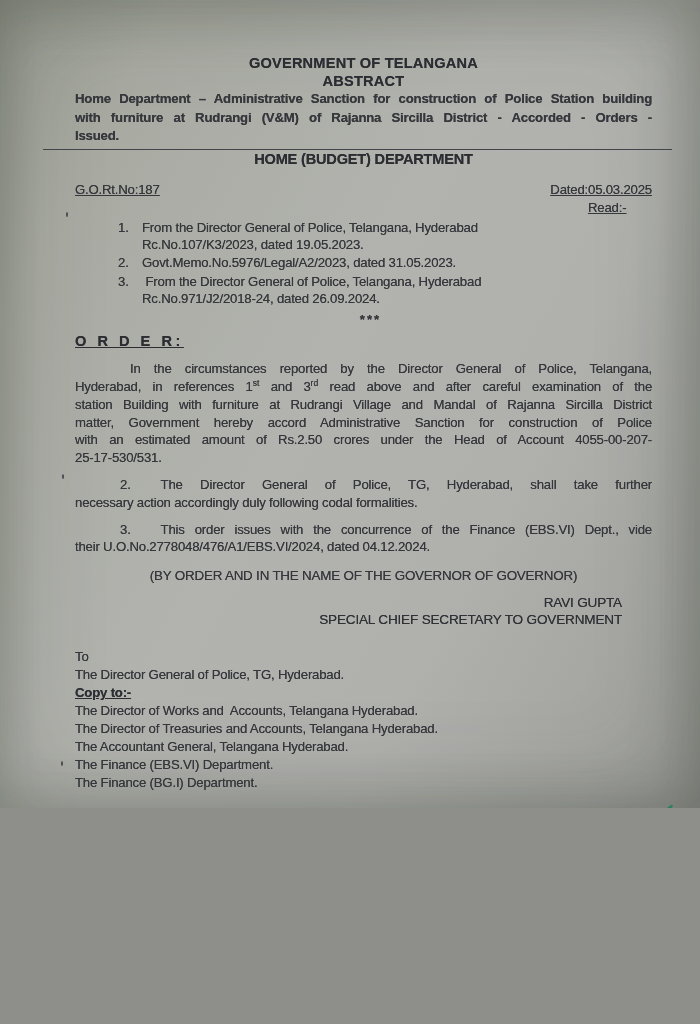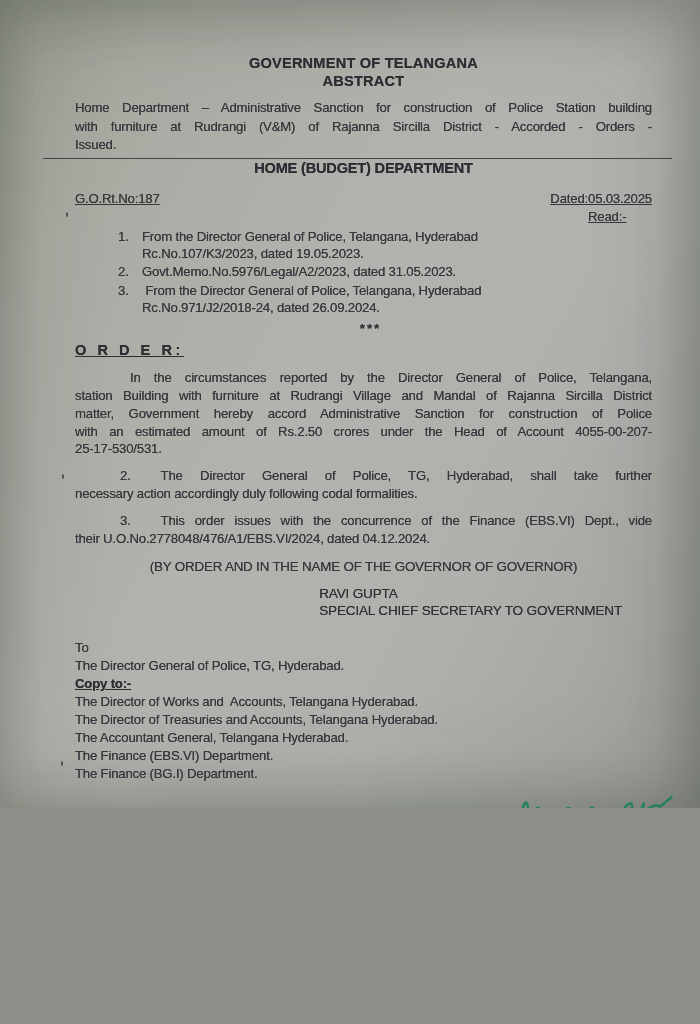--- a/index.html
+++ b/index.html
@@ -22,21 +22,21 @@
     letter-spacing: -0.2px;
     line-height: 17.8px;
     text-shadow: 0 0 .6px rgba(54,55,60,.85);
   }
 
   .center { text-align: center; }
   .b { font-weight: bold; color: #2c2d32; }
 
   .hdr { font-size: 14.6px; line-height: 18px; letter-spacing: .2px; }
 
-  .subject { margin-top: 9px; line-height: 18.6px; }
+  .subject { line-height: 18.6px; font-weight: bold; }
   .jl { text-align: justify; text-align-last: justify; }
   .rule {
     border: 0; border-top: 1.7px solid #43444a;
     margin: 3px -20px 1px -32px;
   }
   .dept { font-size: 14.6px; margin-top: 1px; }
 
   .meta { display: flex; justify-content: space-between; align-items: flex-start; margin-top: 12px; text-align: center; }
   .uline { text-decoration: underline; }
   .meta-right { line-height: 17px; }
@@ -58,21 +58,21 @@
   .para .l { text-align: justify; text-align-last: justify; }
   .para .l.last { text-align-last: left; }
   .ind55 { text-indent: 55px; }
   .pnum { margin-left: 45px; }
   .ptab { display: inline-block; width: 30px; }
   sup { font-size: 8.5px; vertical-align: super; line-height: 0; letter-spacing: 0; }
 
   .byorder { margin-top: 11px; text-align: center; font-size: 13.4px; }
 
   .signatory { display: flex; justify-content: flex-end; margin-top: 9px; }
-  .signatory .inner { text-align: left; margin-right: 30px; font-size: 13.6px; line-height: 17px; color: #303136; }
+  .signatory .inner { text-align: right; margin-right: 30px; font-size: 13.6px; line-height: 17px; color: #303136; }
 
   .toblock { margin-top: 20px; line-height: 18px; }
   .copylabel { font-weight: bold; color: #2c2d32; text-decoration: underline; width: fit-content; }
   .pre { white-space: pre-wrap; }
 
   .footer { position: relative; height: 120px; margin-top: 4px; }
   .forwarded { position: absolute; left: 210px; top: 26px; font-weight: bold; font-size: 13.6px; color: #303136; }
   .sig-green { position: absolute; left: 438px; top: -6px; width: 170px; height: 58px; transform: rotate(-3deg); }
   .so-label { position: absolute; left: 452px; top: 46px; font-size: 13.8px; letter-spacing: .3px; color: #303136; }
   .sig-blue { position: absolute; left: 450px; top: 62px; width: 52px; height: 30px; }
@@ -131,20 +131,21 @@
       </div>
     </div>
   </div>
 
   <div class="stars">***</div>
 
   <div class="orderh">O R D E R:</div>
 
   <div class="para">
     <div class="l ind55">In the circumstances reported by the Director General of Police, Telangana,</div>
+    <div class="l"><span>Hyderabad, in references 1</span><sup>st</sup><span> and 3</span><sup>rd</sup><span> read above and after careful examination of the</span></div>
     <div class="l">station Building with furniture at Rudrangi Village and Mandal of Rajanna Sircilla District</div>
     <div class="l">matter, Government hereby accord Administrative Sanction for construction of Police</div>
     <div class="l">with an estimated amount of Rs.2.50 crores under the Head of Account 4055-00-207-</div>
     <div class="l last">25-17-530/531.</div>
   </div>
 
   <div class="para">
     <div class="l"><span class="pnum">2.</span><span class="ptab"></span><span>The Director General of Police, TG, Hyderabad, shall take further</span></div>
     <div class="l last">necessary action accordingly duly following codal formalities.</div>
   </div>

